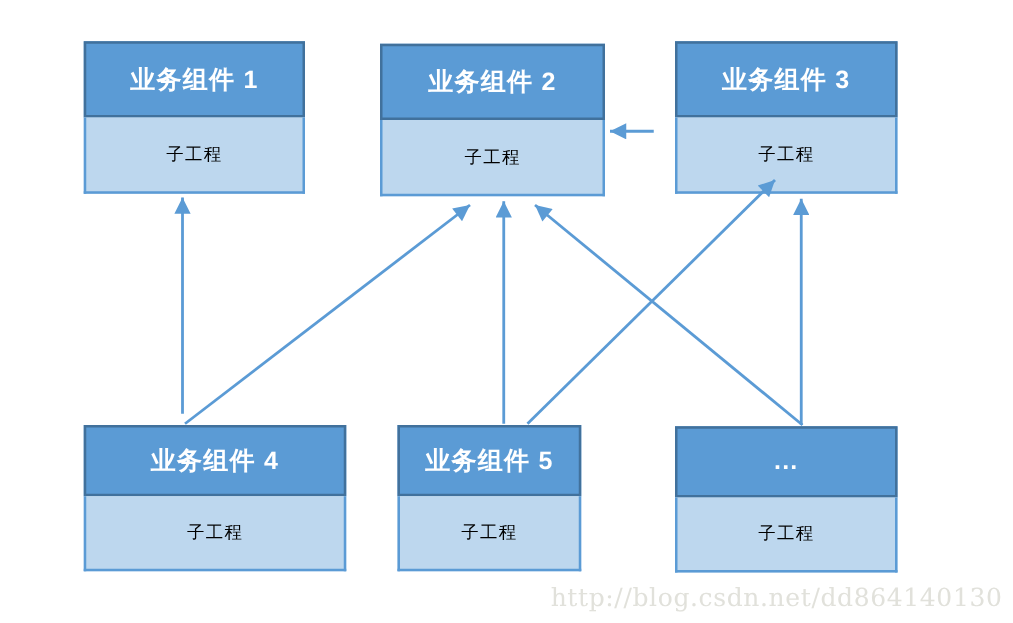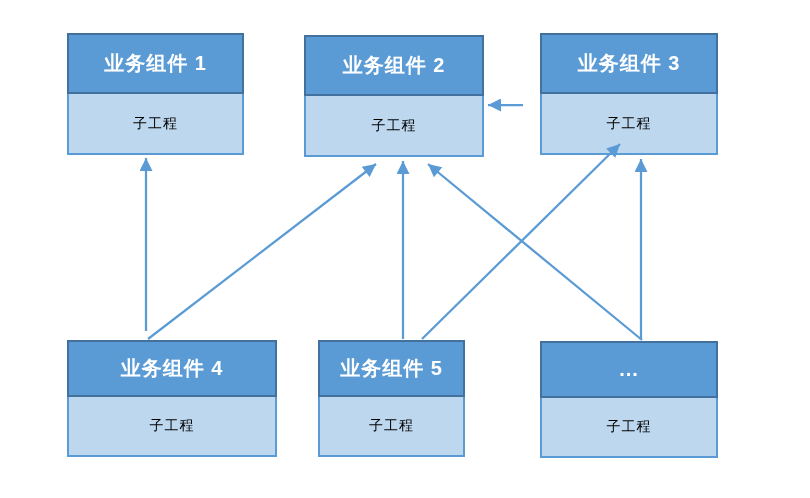--- a/index.html
+++ b/index.html
@@ -119,13 +119,14 @@
 
   <line x1="146" y1="331" x2="146" y2="158" marker-end="url(#arrowhead)"></line>
       <line x1="148" y1="339" x2="376" y2="164" marker-end="url(#arrowhead)"></line>
       <line x1="403" y1="339" x2="403" y2="161" marker-end="url(#arrowhead)"></line>
       <line x1="422" y1="339" x2="620" y2="144" marker-end="url(#arrowhead)"></line>
       <line x1="642" y1="340" x2="428" y2="164" marker-end="url(#arrowhead)"></line>
       <line x1="641" y1="340" x2="641" y2="159" marker-end="url(#arrowhead)"></line>
       <line x1="523" y1="105" x2="488" y2="105" marker-end="url(#arrowhead)"></line>
     </svg>
 
+  <div class="watermark">http://blog.csdn.net/dd864140130</div>
 </div>
 
 </body></html>

